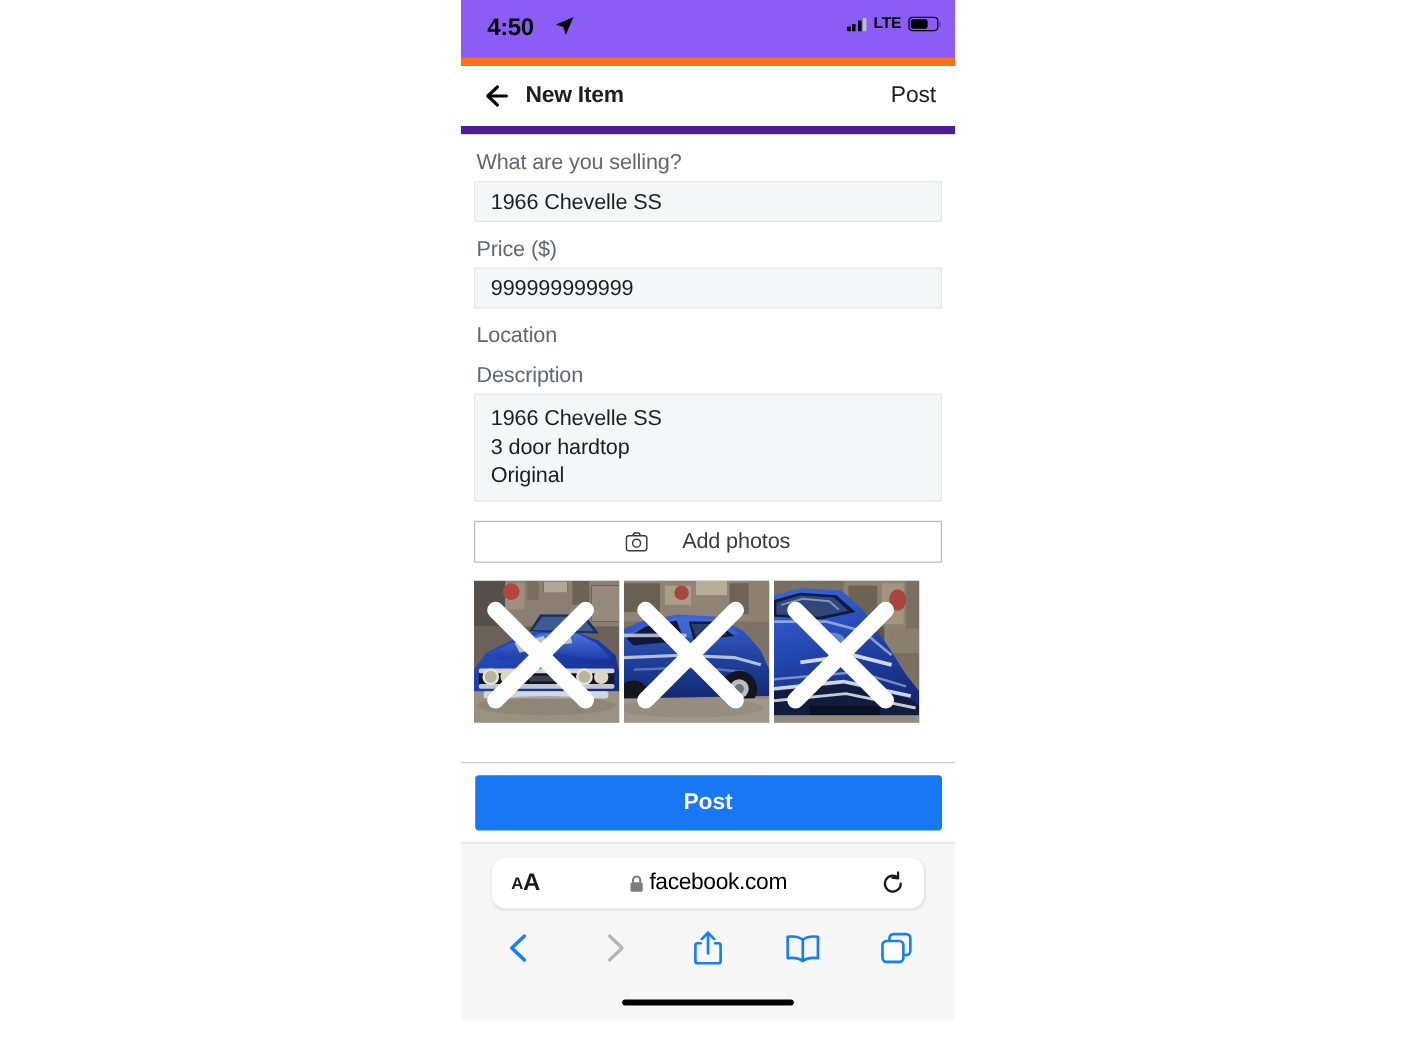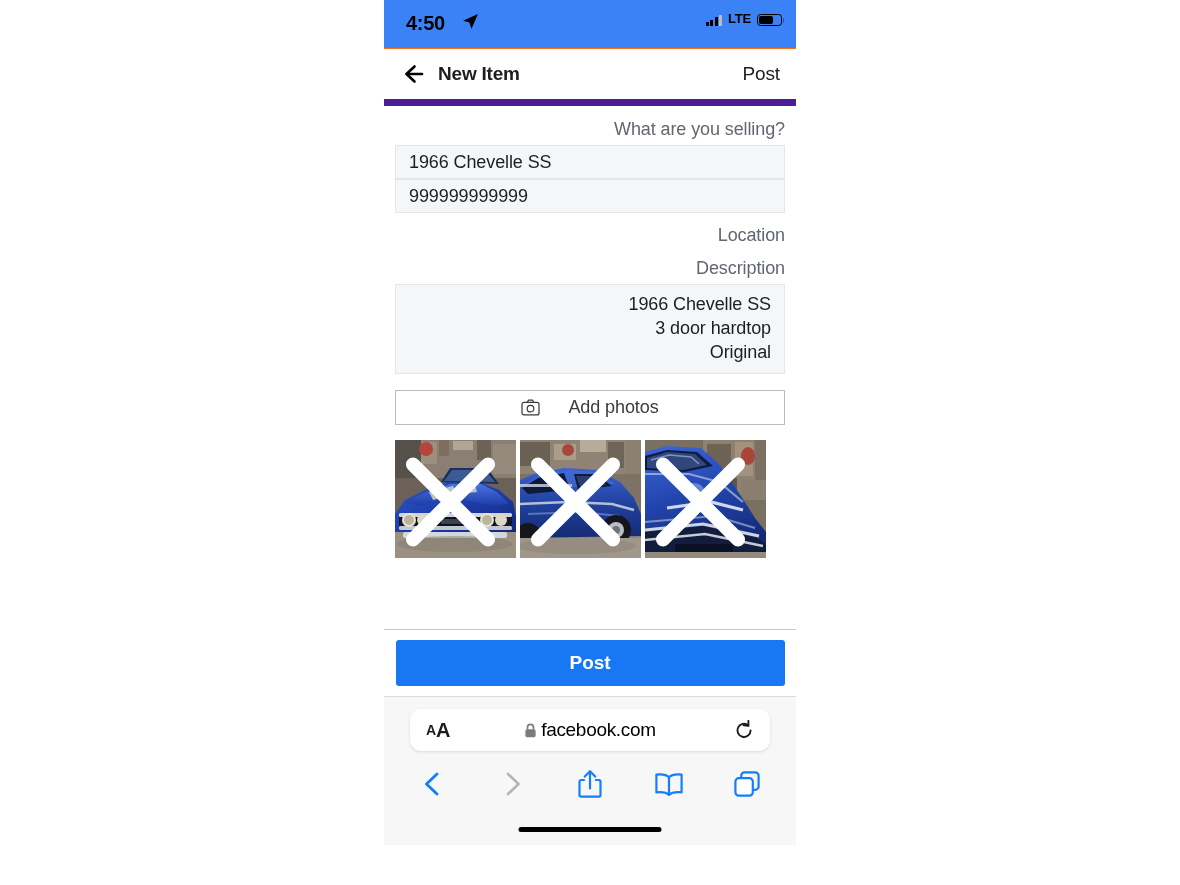--- a/index.html
+++ b/index.html
@@ -25,22 +25,22 @@
     width: 412px;
     height: 885px;
     background: #ffffff;
     overflow: hidden;
   }
 
   
   .statusbar {
     position: relative;
     height: 48px;
-    background: #3b82f6;
-    border-bottom: 1px solid #f97316;
+    background: #8b5cf6;
+    border-bottom: 7px solid #f97316;
   }
   .status-time {
     position: absolute;
     left: 22px;
     top: 12px;
     font-size: 20px;
     font-weight: bold;
     color: #000;
     letter-spacing: -0.3px;
   }
@@ -139,21 +139,20 @@
   }
 
   
   .scrollbody {
     position: relative;
     height: 523px;
     overflow: hidden;
     background: #ffffff;
     padding: 0 11px;
     box-sizing: border-box;
-    text-align: right;
   }
   .field-label {
     font-size: 18px;
     color: #606770;
     margin: 12px 0 5px 2px;
     letter-spacing: -0.1px;
   }
   .field-label.first { margin-top: 13px; }
   .text-input {
     height: 34px;
@@ -354,20 +353,21 @@
       </div>
       <div class="nav-title">New Item</div>
       <div class="nav-post">Post</div>
     </div>
 
     <div class="scrollbody">
 
       <div class="field-label first">What are you selling?</div>
       <div class="text-input" placeholder="What are you selling?">1966 Chevelle SS</div>
 
+      <div class="field-label">Price ($)</div>
       <div class="text-input" placeholder="Price">999999999999</div>
 
       <div class="field-label">Location</div>
 
       <div class="field-label">Description</div>
       <div class="text-area">
         <div>1966 Chevelle SS</div>
         <div>3 door hardtop</div>
         <div>Original</div>
       </div>

